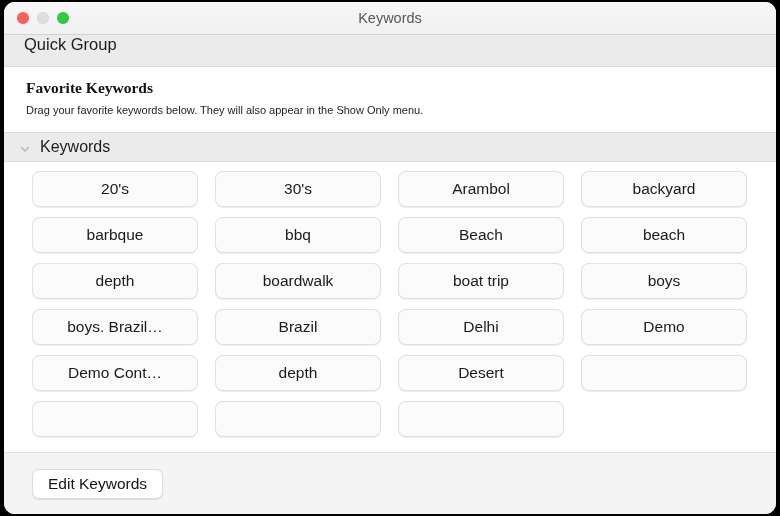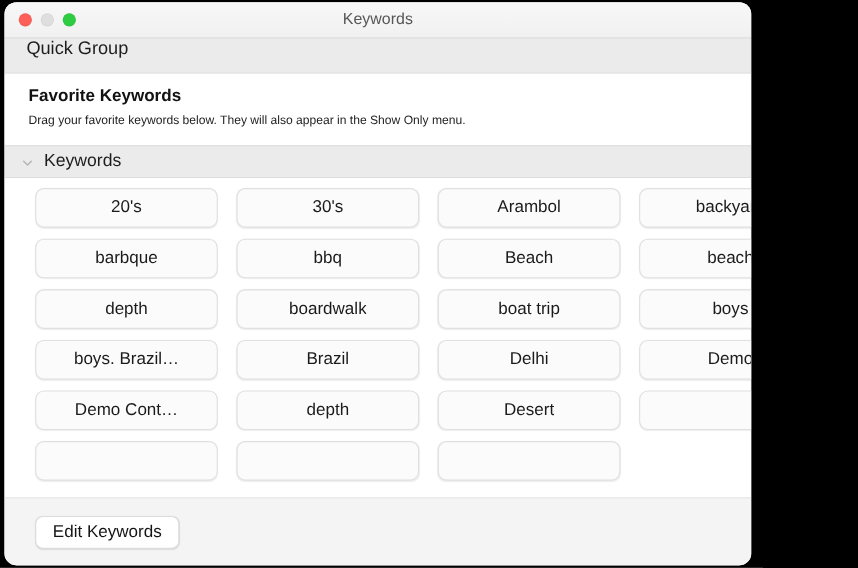--- a/index.html
+++ b/index.html
@@ -12,21 +12,21 @@
     height: 516px;
     overflow: hidden;
     font-family: "Liberation Sans", sans-serif;
     -webkit-font-smoothing: antialiased;
   }
 
   .window {
     position: absolute;
     left: 4px;
     top: 2px;
-    width: 679px;
+    width: 772px;
     height: 512px;
     background: #ffffff;
     border-radius: 11px;
     overflow: hidden;
     box-shadow: 0 0 0 0.5px rgba(0,0,0,0.35);
     display: flex;
     flex-direction: column;
   }
 
   
@@ -84,20 +84,21 @@
     flex: 0 0 auto;
     background: #ffffff;
     padding: 10px 22px 10px 22px;
     box-sizing: border-box;
   }
   .fav-title {
     font-size: 15.5px;
     font-weight: bold;
     color: #121212;
     line-height: 22px;
+    font-family: Liberation Serif, serif;
   }
   .fav-desc {
     font-size: 11px;
     color: #1d1d1d;
     line-height: 23px;
     max-width: 700px;
   }
 
   
   .section-header {

